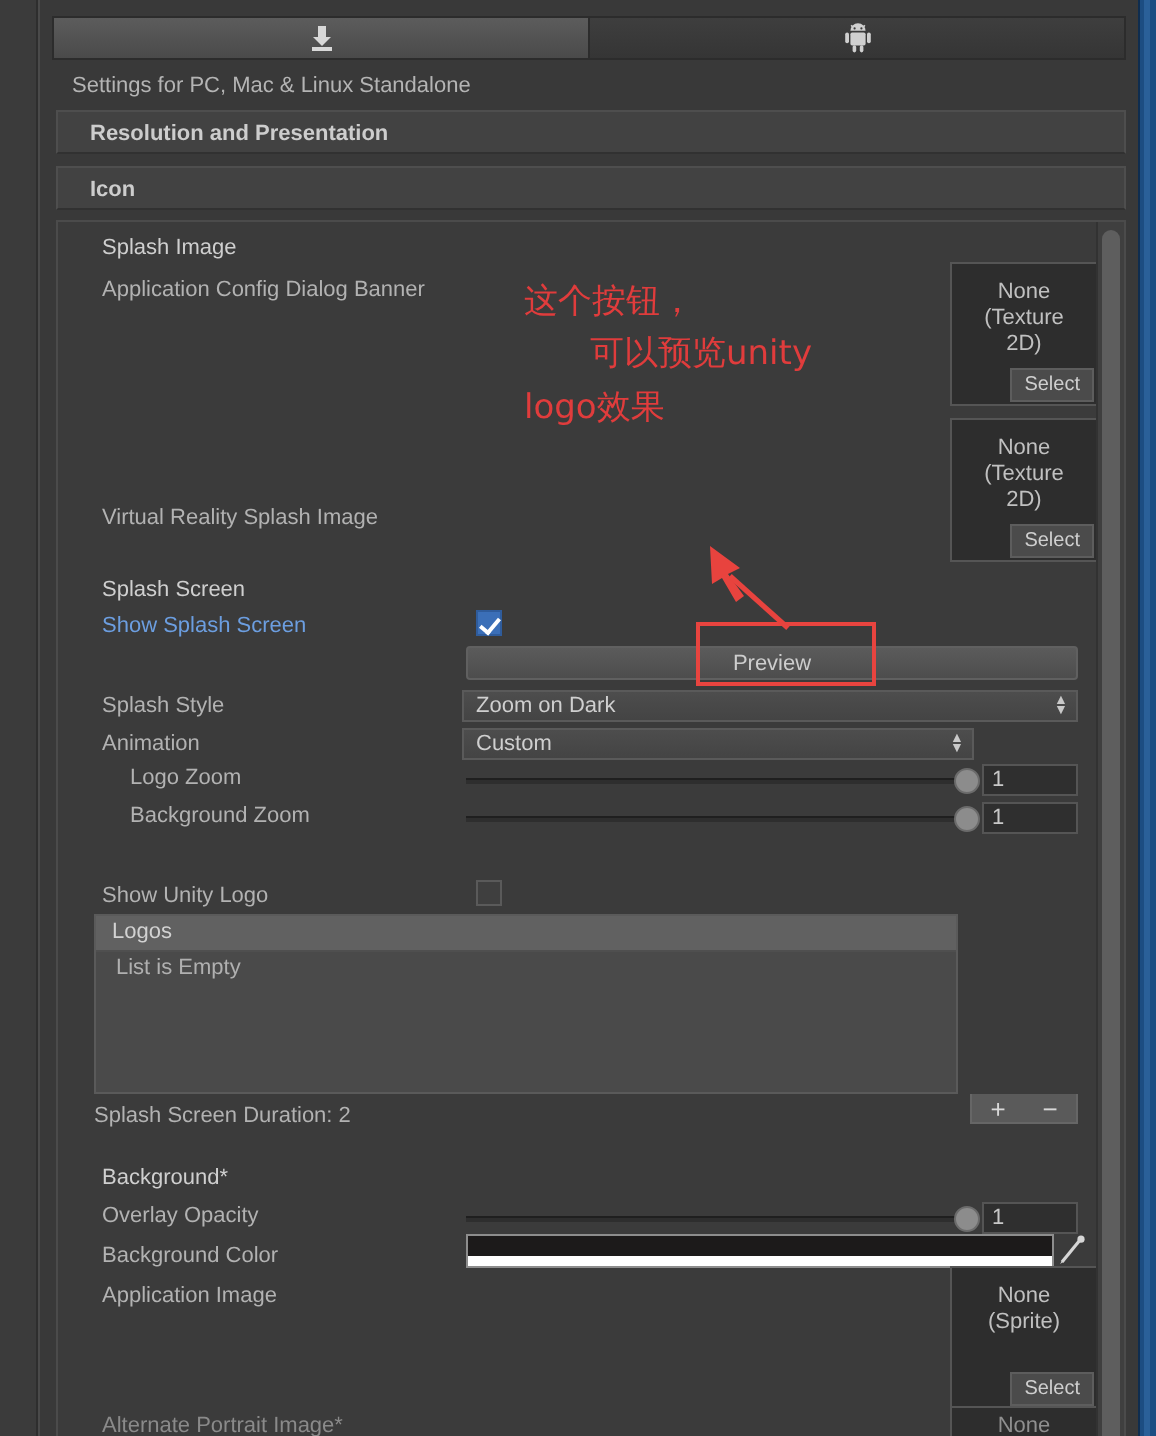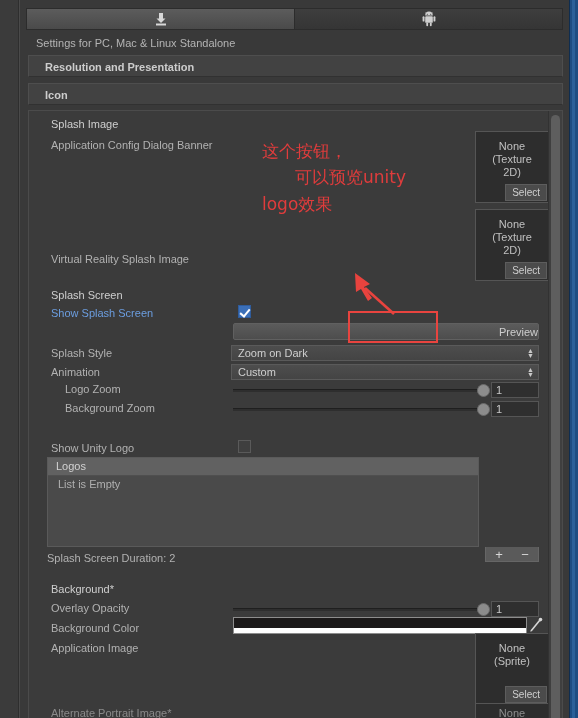--- a/index.html
+++ b/index.html
@@ -361,30 +361,30 @@
           <div>2D)</div>
         </div>
         <div class="sel">Select</div>
       </div>
 
       <div class="grp-title" style="top:178px;">Splash Screen</div>
 
       <div class="fld-label link" style="top:196px;">Show Splash Screen</div>
       <div class="cbox on" style="left:209px; top:194px;"></div>
 
-      <div class="btn" style="left:204px; top:212px; width:306px; height:17px; line-height:16px;text-align:right;">Preview</div>
+      <div class="btn" style="left:204px; top:212px; width:306px; height:17px; line-height:16px;">Preview</div>
 
       <div class="fld-label" style="top:236px;">Splash Style</div>
       <div class="popup" style="left:202px; top:234px; width:308px;">
         <span>Zoom on Dark</span>
         <span class="arrows">▲<br>▼</span>
       </div>
 
       <div class="fld-label" style="top:255px;">Animation</div>
-      <div class="popup" style="left:202px; top:253px; width:308px;">
+      <div class="popup" style="left:202px; top:253px; width:256px;">
         <span>Custom</span>
         <span class="arrows">▲<br>▼</span>
       </div>
 
       <div class="fld-label indent" style="top:272px;">Logo Zoom</div>
       <div class="slider-track" style="left:204px; top:278px; width:250px;"></div>
       <div class="slider-knob" style="left:448px; top:273px;"></div>
       <div class="numfield" style="left:462px; top:271px; width:48px;">1</div>
 
       <div class="fld-label indent" style="top:291px;">Background Zoom</div>

